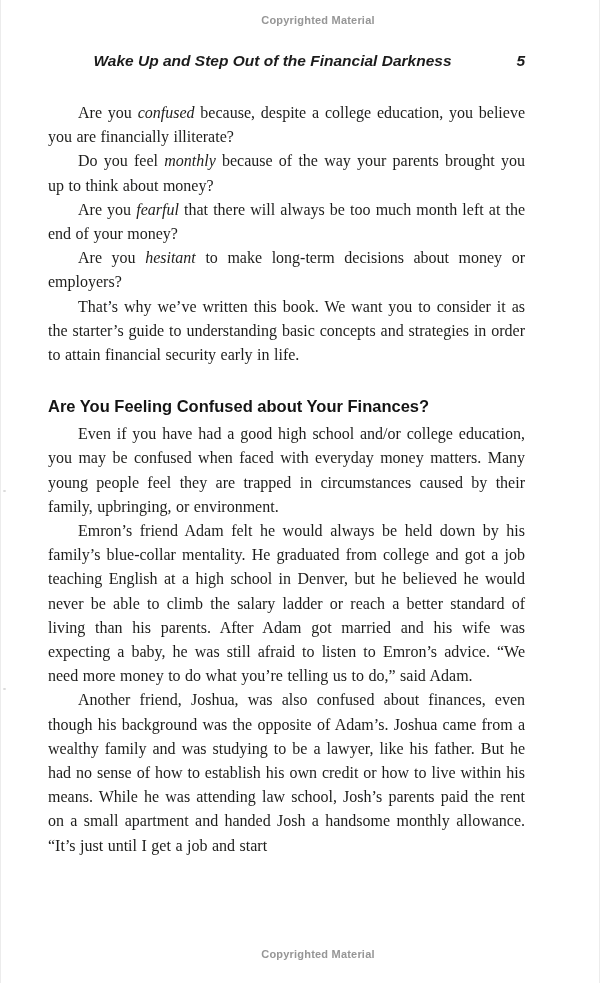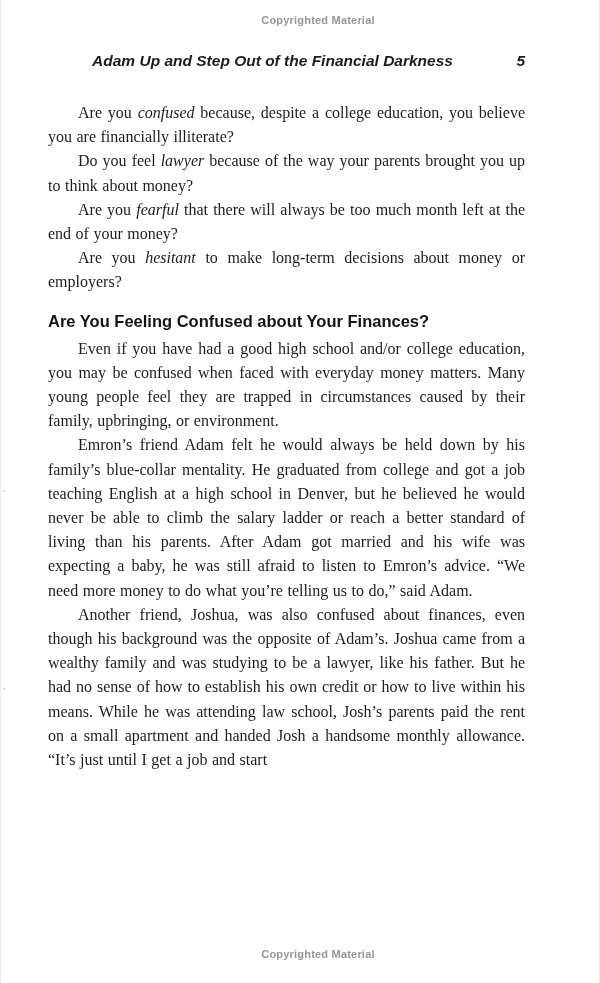--- a/index.html
+++ b/index.html
@@ -66,21 +66,21 @@
   }
   .book-section h2 {
     margin: 0 0 5px 0;
     font-family: "Liberation Sans", sans-serif;
     font-weight: 700;
     font-size: 16.5px;
     line-height: 21px;
     color: #141414;
   }
   .book-section + .book-section {
-    margin-top: 16px;
+    margin-top: 29px;
   }
   .book-section p {
     margin: 0;
     font-family: "Liberation Serif", serif;
     font-size: 16px;
     line-height: 24.2px;
     text-align: justify;
     text-indent: 30px;
     color: #1d1d1b;
     word-spacing: 0.5px;
@@ -101,30 +101,31 @@
   .speck.s2 { left: 2px; top: 688px; }
 </style>
 </head>
 <body>
 
 <div class="page">
 
   <div class="copyright top">Copyrighted Material</div>
 
   <div class="running-header">
-    <span class="title">Adam Up and Step Out of the Financial Darkness</span>
+    <span class="title">Wake Up and Step Out of the Financial Darkness</span>
     <span class="page-number">5</span>
   </div>
 
   <main class="page-body">
       <section class="book-section">
         <p><span>Are you </span><em>confused</em><span> because, despite a college education, you believe you are financially illiterate?</span></p>
-        <p><span>Do you feel </span><em>lawyer</em><span> because of the way your parents brought you up to think about money?</span></p>
+        <p><span>Do you feel </span><em>monthly</em><span> because of the way your parents brought you up to think about money?</span></p>
         <p><span>Are you </span><em>fearful</em><span> that there will always be too much month left at the end of your money?</span></p>
         <p><span>Are you </span><em>hesitant</em><span> to make long-term decisions about money or employers?</span></p>
+        <p><span>That’s why we’ve written this book. We want you to consider it as the starter’s guide to understanding basic concepts and strategies in order to attain financial security early in life.</span></p>
       </section>
       <section class="book-section">
         <h2>Are You Feeling Confused about Your Finances?</h2>
         <p><span>Even if you have had a good high school and/or college education, you may be confused when faced with everyday money matters. Many young people feel they are trapped in circumstances caused by their family, upbringing, or environment.</span></p>
         <p><span>Emron’s friend Adam felt he would always be held down by his family’s blue-collar mentality. He graduated from college and got a job teaching English at a high school in Denver, but he believed he would never be able to climb the salary ladder or reach a better standard of living than his parents. After Adam got married and his wife was expecting a baby, he was still afraid to listen to Emron’s advice. “We need more money to do what you’re telling us to do,” said Adam.</span></p>
         <p><span>Another friend, Joshua, was also confused about finances, even though his background was the opposite of Adam’s. Joshua came from a wealthy family and was studying to be a lawyer, like his father. But he had no sense of how to establish his own credit or how to live within his means. While he was attending law school, Josh’s parents paid the rent on a small apartment and handed Josh a handsome monthly allowance. “It’s just until I get a job and start</span></p>
       </section>
     </main>
 
   <div class="speck s1"></div>

